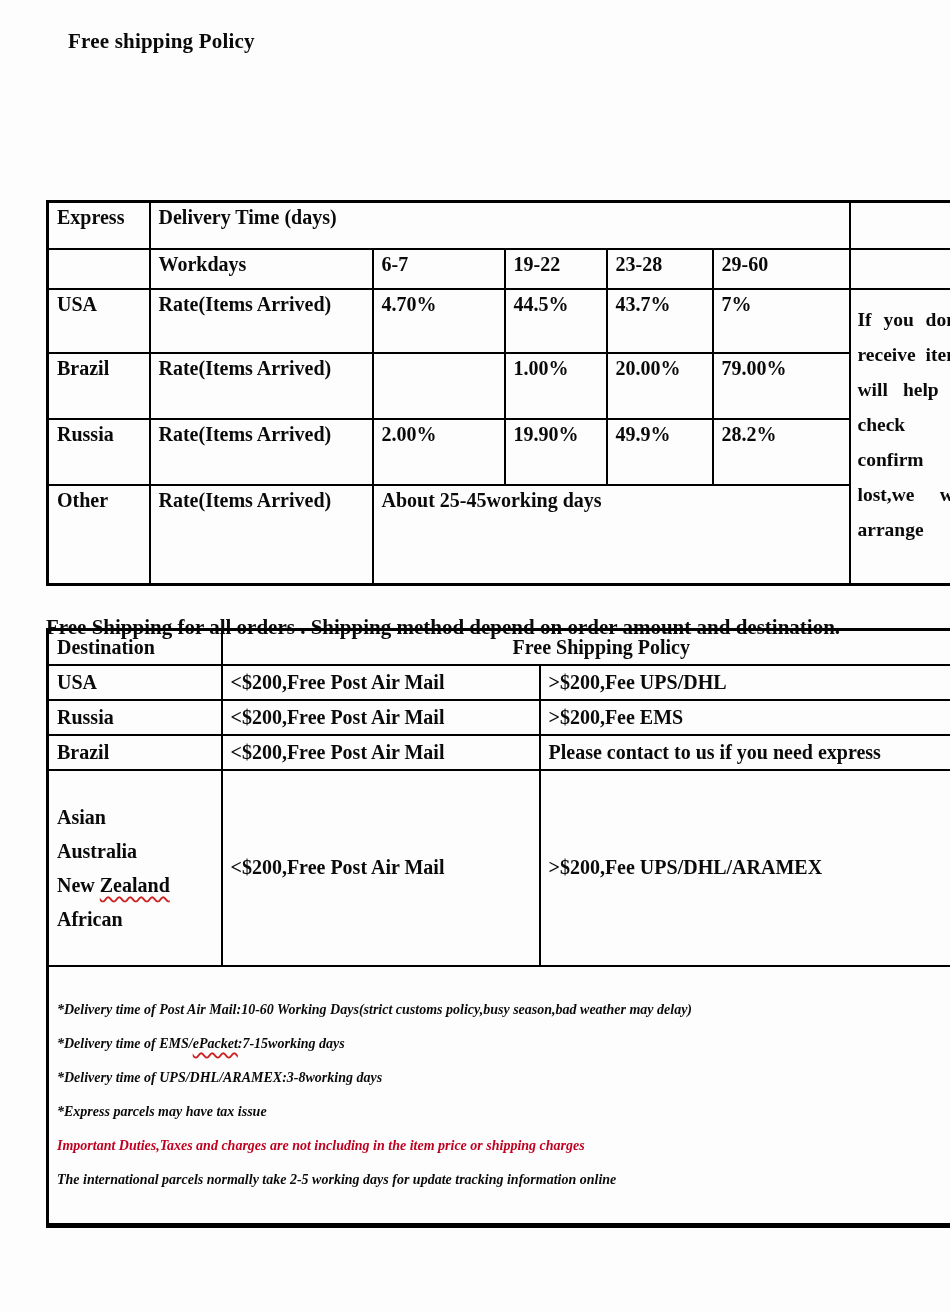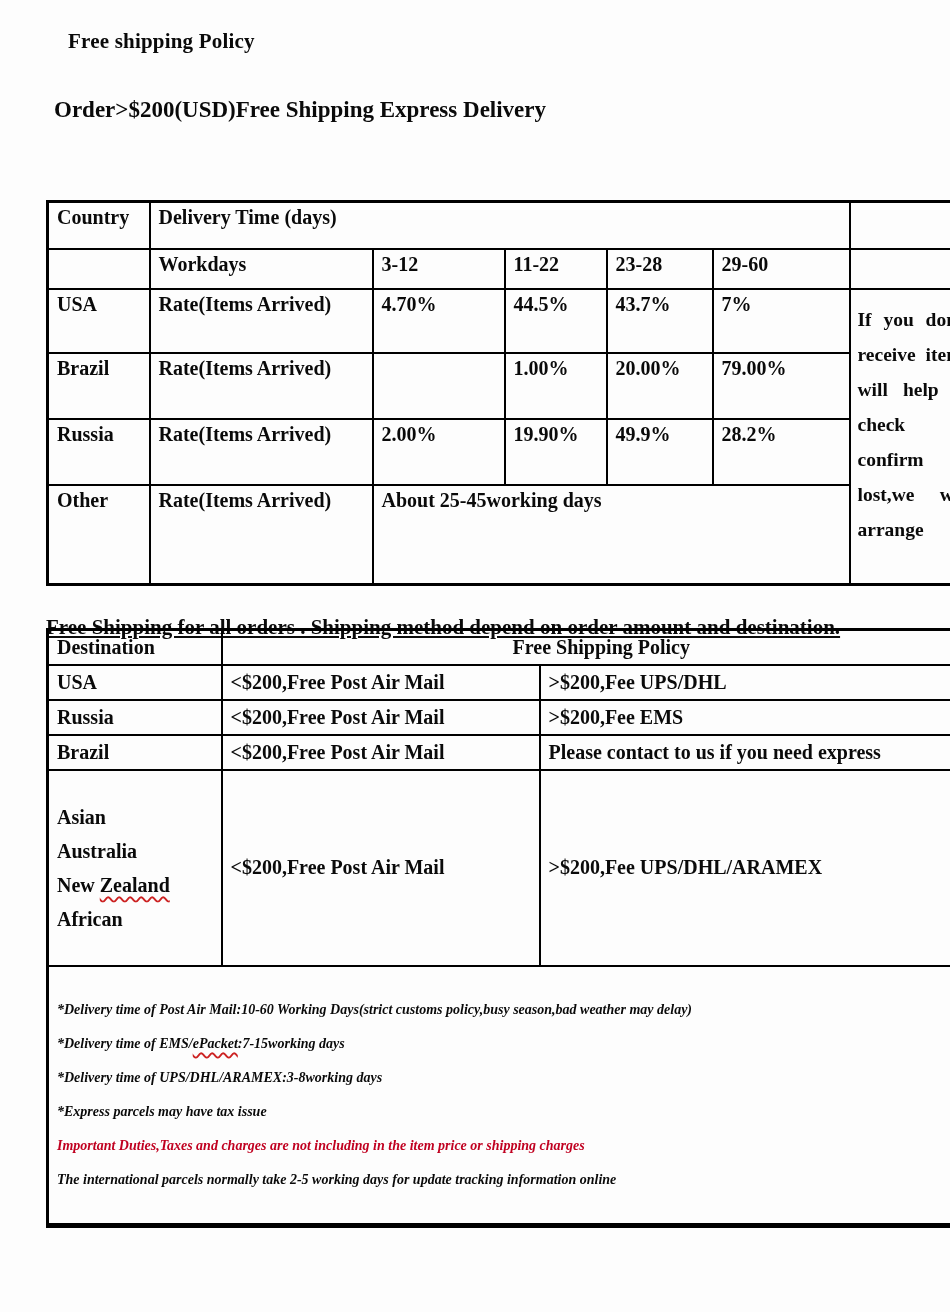--- a/index.html
+++ b/index.html
@@ -52,21 +52,21 @@
   .t1 td{vertical-align:top;}
   .side-note{
     text-align:justify;
     line-height:35px;
     padding:12px 6px 5px 7px;
     font-size:19.5px;
   }
   
   .middle-text{
     position:absolute;left:8px;top:615px;
-    font-size:21px;white-space:nowrap;text-decoration:underline;
+    font-size:21px;white-space:nowrap;
   }
   
   .t2{left:8px;top:628px;width:934px;border-bottom:5px solid var(--line);}
   .t2 .rh{height:35px;}
   .t2 td{vertical-align:middle;padding:2px 8px;}
   .t2 .center{text-align:center;}
   .t2 .rg{height:196px;}
   .group-dest{vertical-align:top;line-height:34px;padding-top:7px;}
   .t2 .rn{height:260px;}
   .notes{
@@ -85,43 +85,42 @@
     text-decoration-thickness:2px;
     text-underline-offset:4px;
   }
 </style>
 </head>
 <body>
 
 <div class="page">
 
   <div class="title">Free shipping Policy</div>
-  <div class="subtitle">Order&gt;$200(USD)Free Shipping Express Delivery</div>
 
   <table class="t1">
     <colgroup>
       <col style="width:102px">
         <col style="width:223px">
         <col style="width:132px">
       <col style="width:102px">
         <col style="width:106px">
         <col style="width:137px">
       <col style="width:128px">
     </colgroup>
     <tbody>
       <tr class="r1">
-        <td>Country</td>
+        <td>Express</td>
         <td colspan="5">Delivery Time (days)</td>
         <td></td>
       </tr>
       <tr class="r2">
         <td></td>
         <td>Workdays</td>
-        <td>3-12</td>
-        <td>11-22</td>
+        <td>6-7</td>
+        <td>19-22</td>
         <td>23-28</td>
         <td>29-60</td>
         <td></td>
       </tr>
       <tr class="r3">
         <td>USA</td>
         <td>Rate(Items Arrived)</td>
         <td>4.70%</td>
         <td>44.5%</td>
         <td>43.7%</td>

